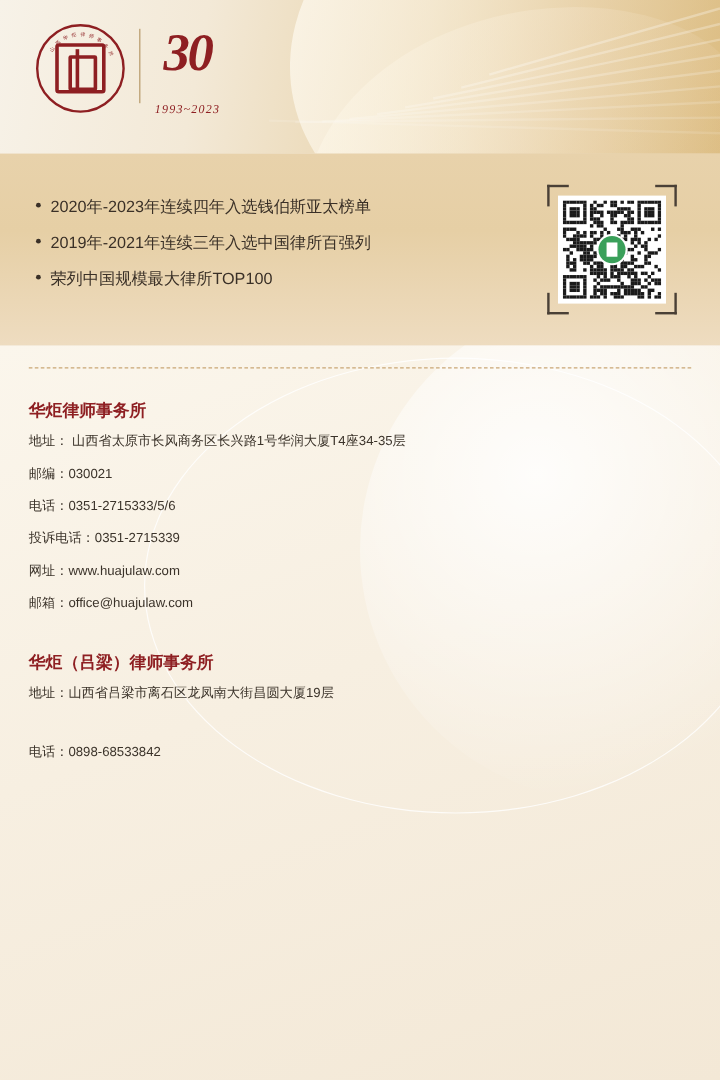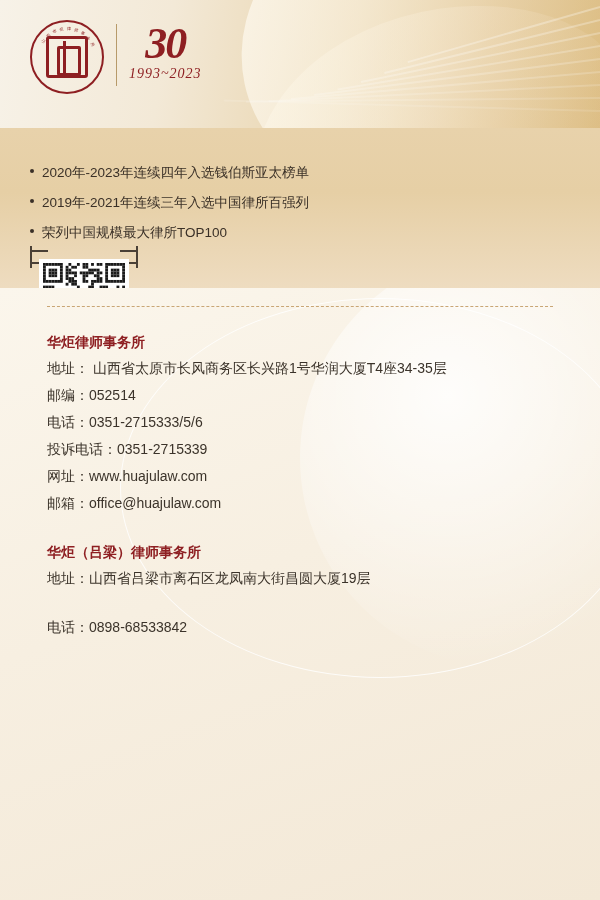--- a/index.html
+++ b/index.html
@@ -124,40 +124,39 @@
     font-family: "Liberation Serif", serif;
     font-size: 44px;
     color: #8e1f22;
     font-weight: bold;
     font-style: italic;
     line-height: 1;
     letter-spacing: -2px;
     text-align: center;
   }
   .anniv .years {
-    margin-top: 0;
+    margin-top: 20px;
     font-family: "Liberation Serif", serif;
-    font-size: 14px;
+    font-size: 10px;
     color: #8e1f22;
     font-style: italic;
     letter-spacing: 1px;
   }
 
   
   .highlight {
     position: relative;
     width: 600px;
     height: 160px;
     background: linear-gradient(180deg, #e8d2ab 0%, #e6cfa5 40%, #eedcc0 100%);
     padding: 24px 30px;
     display: flex;
     align-items: flex-start;
     justify-content: space-between;
     overflow: hidden;
-    flex-direction: column;
   }
   .highlight .bullets {
     padding-top: 6px;
   }
   .bullet {
     font-size: 13.5px;
     color: #3a3027;
     line-height: 30px;
     white-space: nowrap;
   }
@@ -198,21 +197,21 @@
     padding: 4px;
   }
   .qr-code svg { display: block; }
 
   
   .contact {
     position: relative;
     width: 600px;
     height: 612px;
     background: linear-gradient(160deg, #fbf6ec 0%, #f7efe1 45%, #f3e8d6 100%);
-    padding: 0 47px;
+    padding: 0 24px;
     overflow: hidden;
   }
   .contact .arc {
     position: absolute;
     right: -120px;
     top: -40px;
     width: 420px;
     height: 420px;
     border-radius: 50%;
     background: radial-gradient(circle at 35% 35%, rgba(255,255,255,0.85), rgba(247,238,223,0) 70%);
@@ -234,21 +233,21 @@
   }
 
   .block { position: relative; z-index: 2; margin-bottom: 22px; }
   .office-name {
     font-size: 14px;
     color: #8e1f22;
     line-height: 26px;
     font-weight: bold;
   }
   .line {
-    font-size: 14px;
+    font-size: 11px;
     color: #3b332a;
     line-height: 27px;
   }
 </style>
 </head>
 <body>
 
 <div class="header">
   <div class="swoosh"></div>
   <div class="swoosh2"></div>
@@ -738,21 +737,21 @@
 </div>
 
 <div class="contact">
   <div class="arc"></div>
   <div class="arc2"></div>
   <div class="dashed"></div>
   <div id="offices">
       <div class="block">
         <div class="office-name">华炬律师事务所</div>
         <div class="line">地址： 山西省太原市长风商务区长兴路1号华润大厦T4座34-35层</div>
-        <div class="line">邮编：052514</div>
+        <div class="line">邮编：030021</div>
         <div class="line">电话：0351-2715333/5/6</div>
         <div class="line">投诉电话：0351-2715339</div>
         <div class="line">网址：www.huajulaw.com</div>
         <div class="line">邮箱：office@huajulaw.com</div>
       </div>
       <div class="block">
         <div class="office-name">华炬（吕梁）律师事务所</div>
         <div class="line">地址：山西省吕梁市离石区龙凤南大街昌圆大厦19层</div>
       </div>
       <div class="block">

